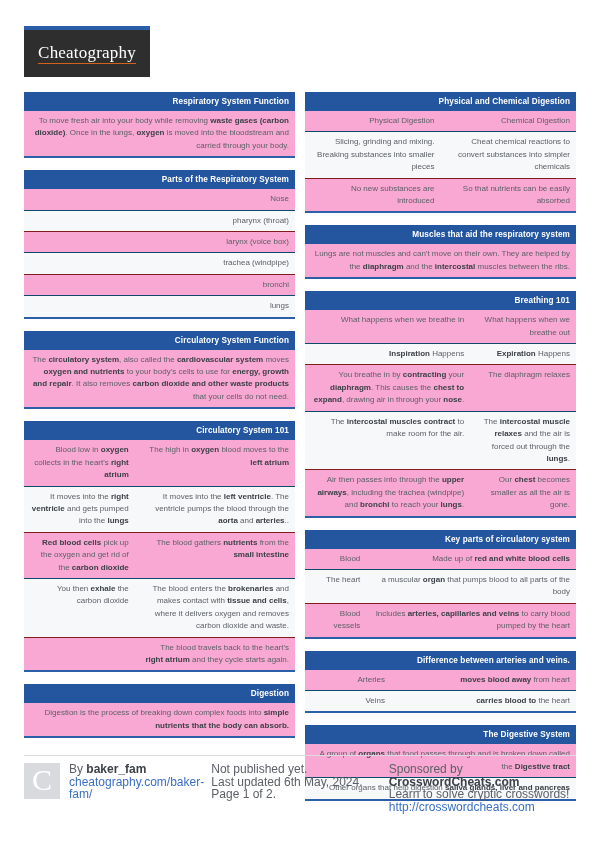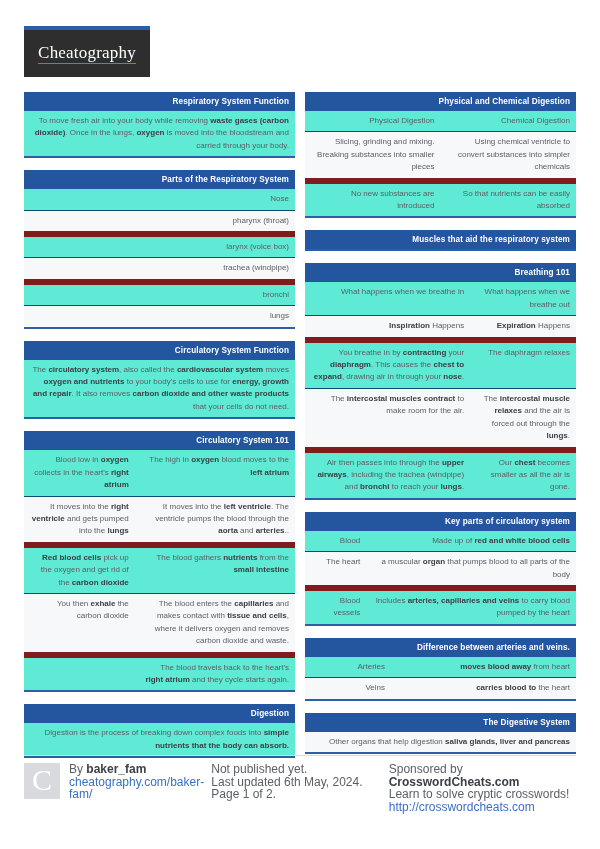--- a/index.html
+++ b/index.html
@@ -71,24 +71,24 @@
   }
   table.tbl{width:100%;border-collapse:collapse;table-layout:fixed;}
   table.tbl td{
     font-size:8px;
     line-height:12.4px;
     color:#5c6066;
     padding:4px 6px 4px 7px;
     vertical-align:top;
     word-wrap:break-word;
   }
-  tr.r-odd td{background:#5eead4;margin-top:25px;}
+  tr.r-odd td{background:#f9a8d4;margin-top:25px;}
   tr.r-even td{background:#f7f8fa;}
   tr.r-odd + tr.r-even td{border-top:1px solid #0c4a6e;}
-  tr.r-even + tr.r-odd td{border-top:6px solid #7f1d1d;}
+  tr.r-even + tr.r-odd td{border-top:1px solid #7f1d1d;}
   td b{color:#3c4047;font-weight:bold;}
   .para td{padding-top:5px;padding-bottom:5px;}
   .c40{width:40%;}
   .c60{width:60%;}
   .c50{width:50%;}
   .c20{width:20%;}
   .c80{width:80%;}
   .c30{width:30%;}
   .c70{width:70%;}
   .c62{width:62%;}
@@ -182,21 +182,21 @@
               <tr class="r-even">
                 <td class="c40">It moves into the <b>right ventricle</b> and gets pumped into the <b>lungs</b></td>
                 <td class="c60">It moves into the <b>left ventricle</b>. The ventricle pumps the blood through the <b>aorta</b> and <b>arteries</b>..</td>
               </tr>
               <tr class="r-odd">
                 <td class="c40"><b>Red blood cells</b> pick up the oxygen and get rid of the <b>carbon dioxide</b></td>
                 <td class="c60">The blood gathers <b>nutrients</b> from the <b>small intestine</b></td>
               </tr>
               <tr class="r-even">
                 <td class="c40">You then <b>exhale</b> the carbon dioxide</td>
-                <td class="c60">The blood enters the <b>capill­aries</b> and makes contact with <b>tissue and cells</b>, where it delivers oxygen and removes carbon dioxide and waste.</td>
+                <td class="c60">The blood enters the <b>broken­aries</b> and makes contact with <b>tissue and cells</b>, where it delivers oxygen and removes carbon dioxide and waste.</td>
               </tr>
               <tr class="r-odd">
                 <td class="c40"></td>
                 <td class="c60">The blood travels back to the heart's <b>right atrium</b> and they cycle starts again.</td>
               </tr>
             </tbody>
           </table>
         </div>
         <div class="card">
           <div class="card-head">Digestion</div>
@@ -213,31 +213,38 @@
         <div class="card">
           <div class="card-head">Physical and Chemical Digestion</div>
           <table class="tbl">
             <tbody>
               <tr class="r-odd">
                 <td class="c50">Physical Digestion</td>
                 <td class="c50">Chemical Digestion</td>
               </tr>
               <tr class="r-even">
                 <td class="c50">Slicing, grinding and mixing. Breaking substances into smaller pieces</td>
-                <td class="c50">Using chemical ventricle to convert substances into simpler chemicals</td>
+                <td class="c50">Cheat chemical reactions to convert substances into simpler chemicals</td>
               </tr>
               <tr class="r-odd">
                 <td class="c50">No new substances are introduced</td>
                 <td class="c50">So that nutrients can be easily absorbed</td>
               </tr>
             </tbody>
           </table>
         </div>
         <div class="card">
           <div class="card-head">Muscles that aid the respiratory system</div>
+          <table class="tbl">
+            <tbody>
+              <tr class="r-odd para">
+                <td>Lungs are not muscles and can't move on their own. They are helped by the <b>diaphragm</b> and the <b>interc­ostal</b> muscles between the ribs.</td>
+              </tr>
+            </tbody>
+          </table>
         </div>
         <div class="card">
           <div class="card-head">Breathing 101</div>
           <table class="tbl">
             <tbody>
               <tr class="r-odd">
                 <td class="c62">What happens when we breathe in</td>
                 <td class="c38">What happens when we breathe out</td>
               </tr>
               <tr class="r-even">
@@ -290,20 +297,23 @@
                 <td class="c30">Veins</td>
                 <td class="c70"><b>carries blood to</b> the heart</td>
               </tr>
             </tbody>
           </table>
         </div>
         <div class="card">
           <div class="card-head">The Digestive System</div>
           <table class="tbl">
             <tbody>
+              <tr class="r-odd">
+                <td>A group of <b>organs</b> that food passes through and is broken down called the <b>Digestive tract</b></td>
+              </tr>
               <tr class="r-even">
                 <td>Other organs that help digestion <b>saliva glands, liver and pancreas</b></td>
               </tr>
             </tbody>
           </table>
         </div>
       </div>
   </div>
 
   <div class="footer">

